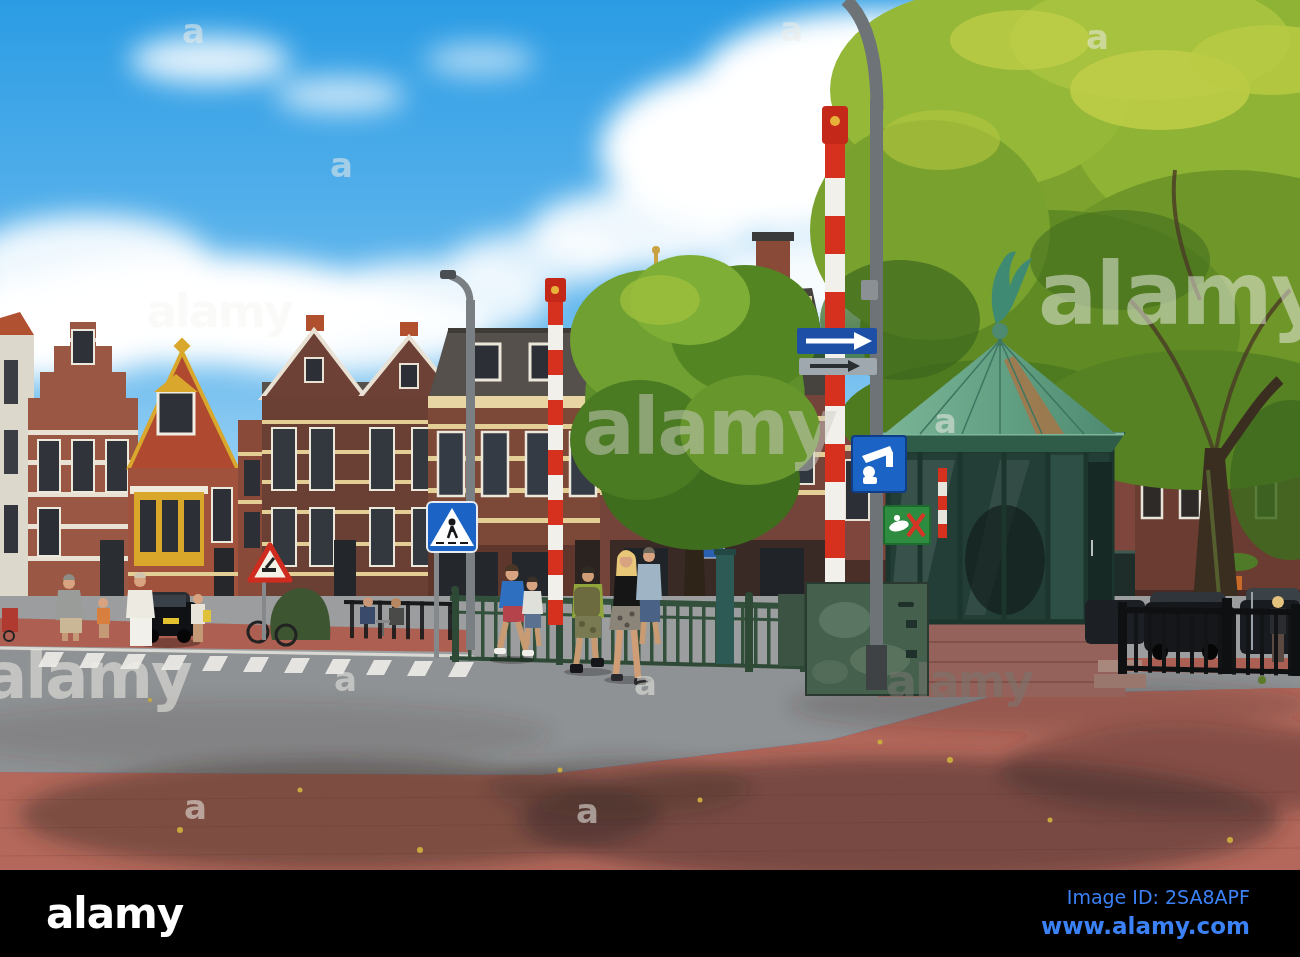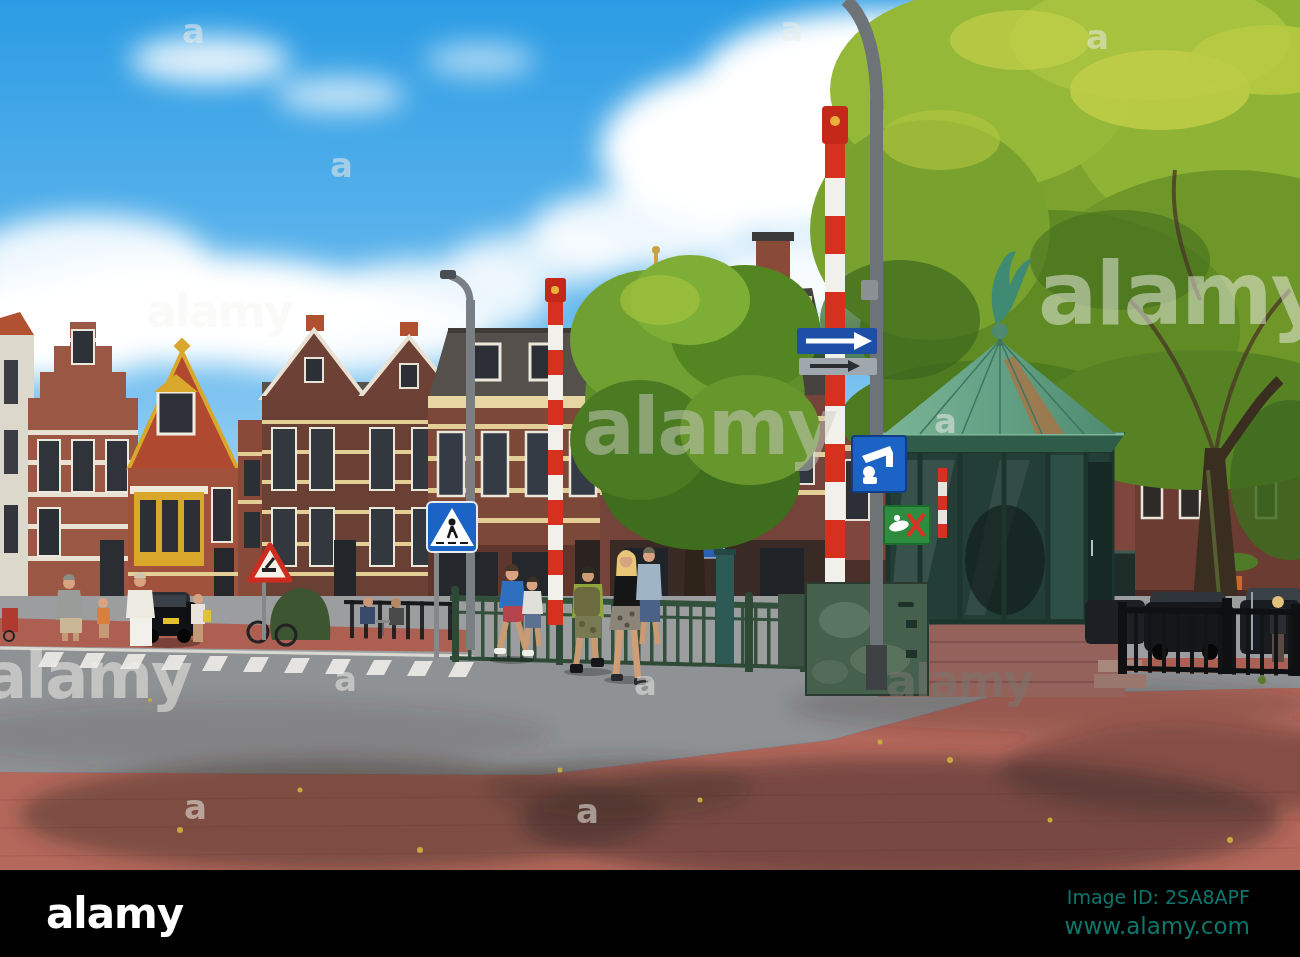--- a/index.html
+++ b/index.html
@@ -11,23 +11,23 @@
       font-family:"DejaVu Sans","Liberation Sans",sans-serif;letter-spacing:-2px;line-height:1;}
   .wm-left-top{left:146px;top:288px;font-size:46px;color:rgba(245,245,242,.55);}
   .wm-center{left:582px;top:388px;font-size:78px;color:rgba(205,205,198,.5);}
   .wm-top-right{left:1038px;top:250px;font-size:88px;color:rgba(240,240,236,.5);}
   .wm-bottom-left{left:-16px;top:644px;font-size:64px;color:rgba(238,236,230,.55);}
   .wm-bottom-center{left:886px;top:658px;font-size:46px;color:rgba(120,118,112,.55);}
   .wm-a{font-size:34px;color:rgba(235,235,230,.55);letter-spacing:0;}
   .footer{position:absolute;left:0;top:870px;width:1300px;height:87px;background:#000;
           display:flex;align-items:center;justify-content:space-between;}
   .footer-logo{color:#fff;font-weight:bold;font-size:42px;letter-spacing:-1px;padding-left:46px;line-height:1;}
-  .footer-right{text-align:right;padding-right:50px;color:#0f766e;}
+  .footer-right{text-align:right;padding-right:50px;color:#3b82f6;}
   .footer-id{font-size:19px;line-height:1.35;}
-  .footer-url{font-size:23px;font-weight:normal;line-height:1.35;}
+  .footer-url{font-size:23px;font-weight:bold;line-height:1.35;}
 </style>
 </head>
 <body>
 
 <div class="stage">
   <div class="photo">
     <svg width="1300" height="870" viewBox="0 0 1300 870">
       <defs>
         <linearGradient id="skyG" x1="0" y1="0" x2="0" y2="1">
           <stop offset="0" stop-color="#2b9ce4"></stop>

